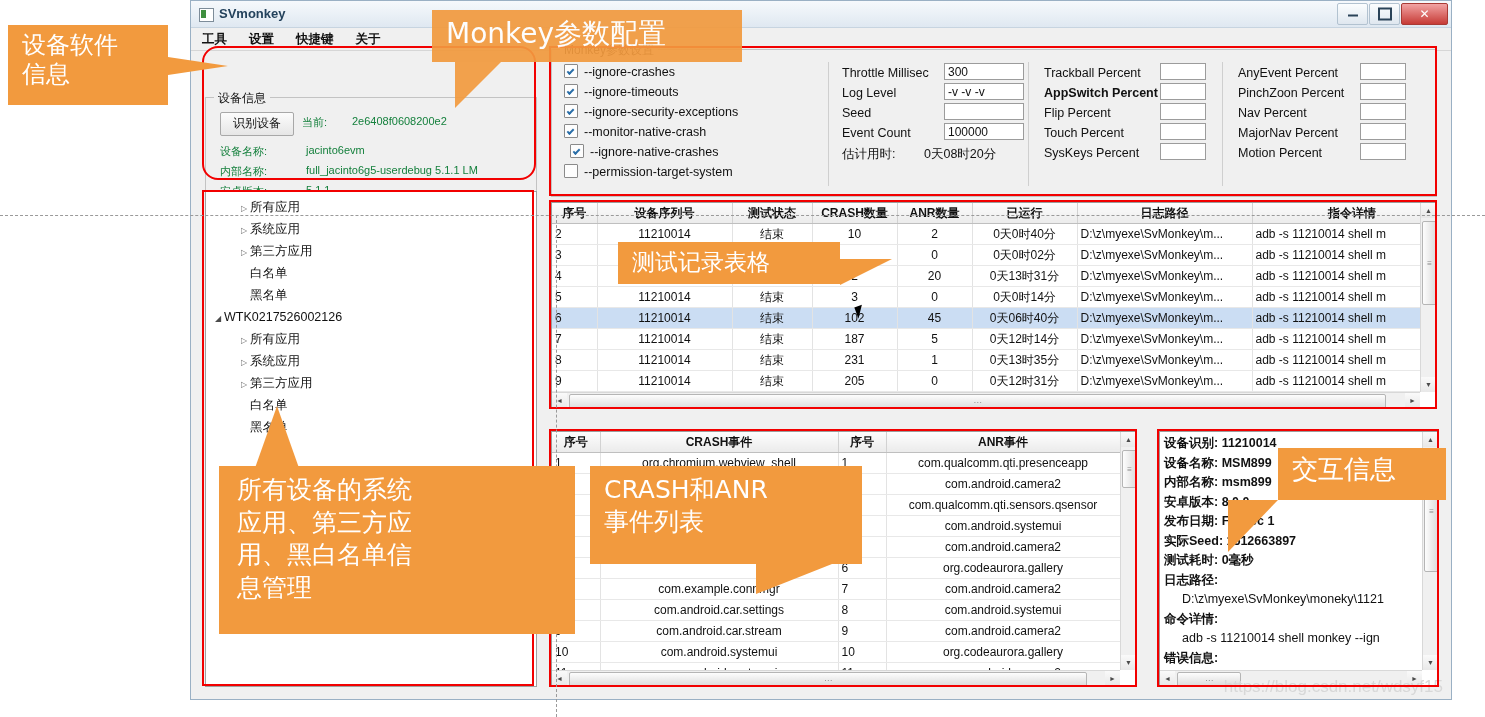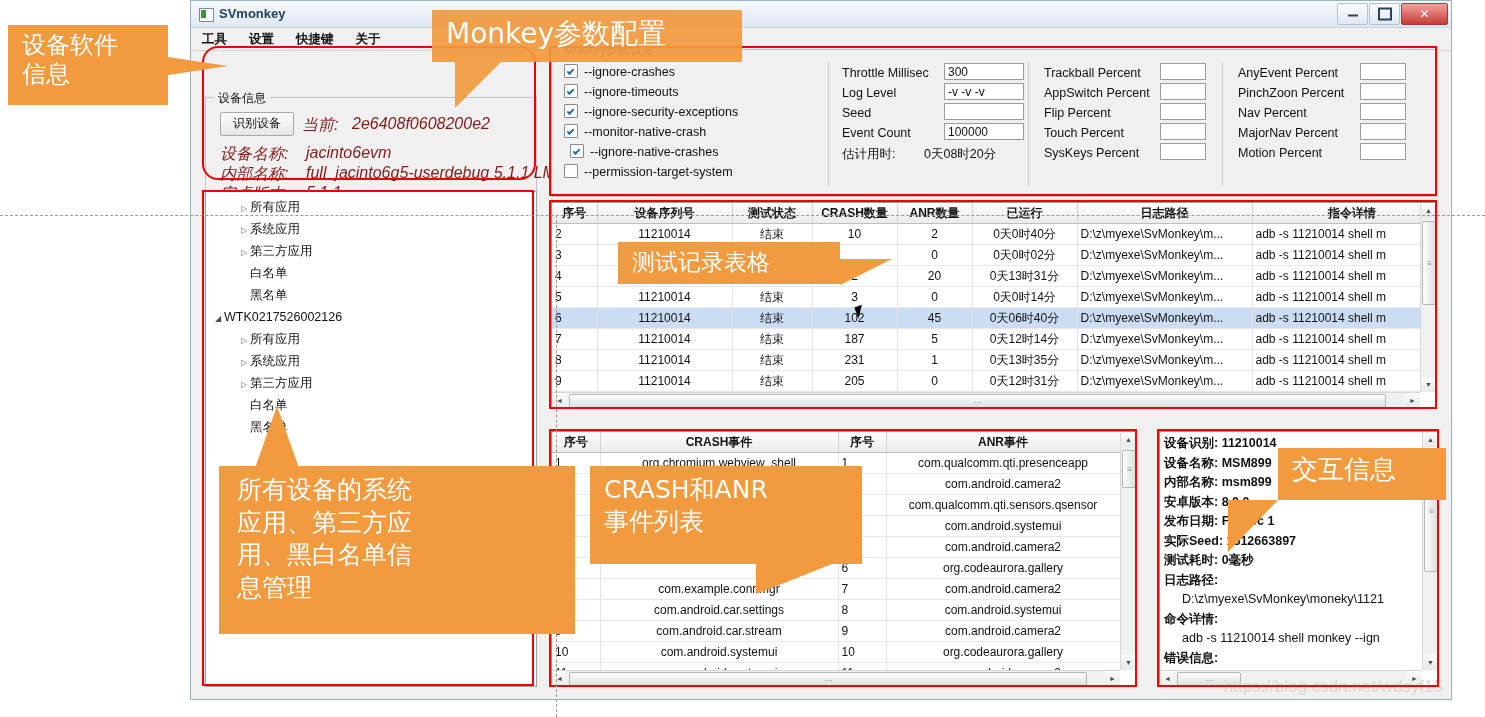--- a/index.html
+++ b/index.html
@@ -37,21 +37,21 @@
 
   
   .gbox{position:absolute;border:1px solid #c3c3c3;background:#f0f0f0;}
   .gtitle{position:absolute;top:-8px;left:8px;background:#f0f0f0;padding:0 4px;font-size:12px;color:#111;}
 
   
   #devinfo{left:14px;top:48px;width:330px;height:130px;margin-top:48px;}
   .btn-id{position:absolute;left:14px;top:14px;width:72px;height:22px;
           background:linear-gradient(#fcfcfc,#e6e6e6);border:1px solid #a8a8a8;border-radius:2px;
           font-size:12px;color:#111;text-align:center;line-height:21px;}
-  .kv{position:absolute;font-size:16px;color:#7f1d1d;white-space:nowrap;font-style:italic;}
+  .kv{position:absolute;font-size:11px;color:#15803d;white-space:nowrap;}
 
   
   #treebox{position:absolute;left:14px;top:190px;width:330px;height:494px;background:#ffffff;
            border:1px solid #a0a0a0;overflow:hidden;}
   .tnode{position:relative;font-size:12.5px;color:#111;height:22px;line-height:22px;white-space:nowrap;}
   .tnode .arrow{display:inline-block;width:12px;text-align:center;color:#6f6f6f;font-size:8px;}
   .tnode.root .arrow{color:#4b4b4b;}
   .sel-pill{background:#f2f2f2;border:1px solid #dcdcdc;border-radius:2px;padding:0 4px;}
 
   
@@ -202,21 +202,21 @@
         <div class="pinput" style="left: 392px; top: 53px; width: 80px;"></div>
         <div class="plabel" style="left: 290px; top: 76px;">Event Count</div>
         <div class="pinput" style="left: 392px; top: 73px; width: 80px;">100000</div>
         <div class="plabel" style="left: 290px; top: 96px;">估计用时:</div>
         <div class="plabel" style="left: 372px; top: 96px;">0天08时20分</div>
       </div>
     <div class="vsep" style="left:476px;top:12px;height:124px;"></div>
     <div id="c3-host">
         <div class="plabel" style="left: 492px; top: 16px;">Trackball Percent</div>
         <div class="pinput" style="left: 608px; top: 13px; width: 46px;"></div>
-        <div class="plabel" style="left: 492px; top: 36px;">AppSwitch Percent</div>
+        <div class="plabel" style="left: 492px; top: 36px; font-weight: bold;">AppSwitch Percent</div>
         <div class="pinput" style="left: 608px; top: 33px; width: 46px;"></div>
         <div class="plabel" style="left: 492px; top: 56px;">Flip Percent</div>
         <div class="pinput" style="left: 608px; top: 53px; width: 46px;"></div>
         <div class="plabel" style="left: 492px; top: 76px;">Touch Percent</div>
         <div class="pinput" style="left: 608px; top: 73px; width: 46px;"></div>
         <div class="plabel" style="left: 492px; top: 96px;">SysKeys Percent</div>
         <div class="pinput" style="left: 608px; top: 93px; width: 46px;"></div>
       </div>
     <div class="vsep" style="left:670px;top:12px;height:124px;"></div>
     <div id="c4-host">

